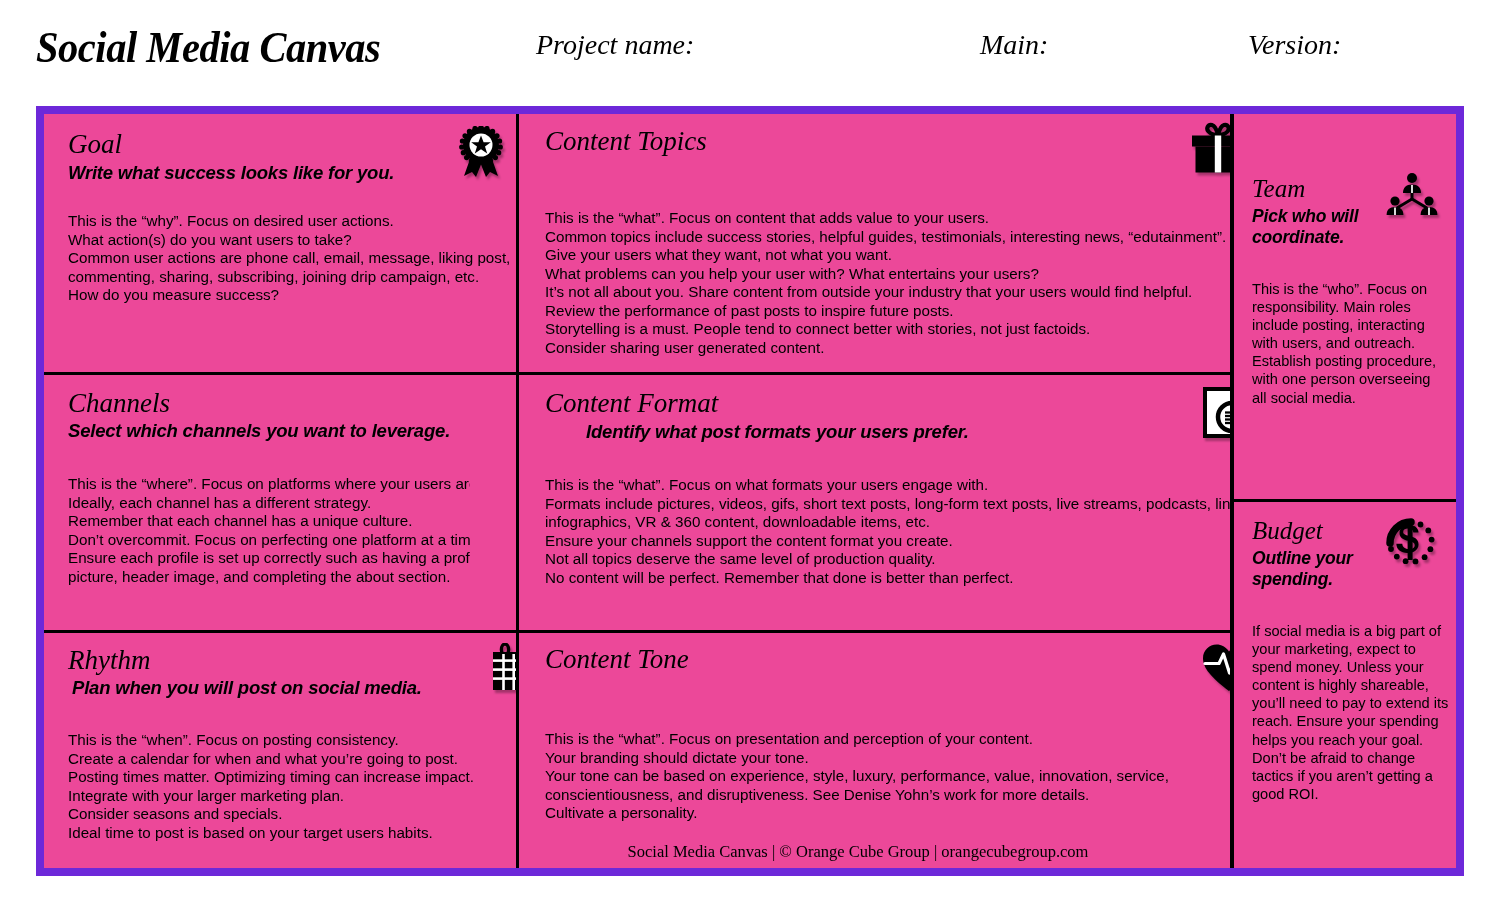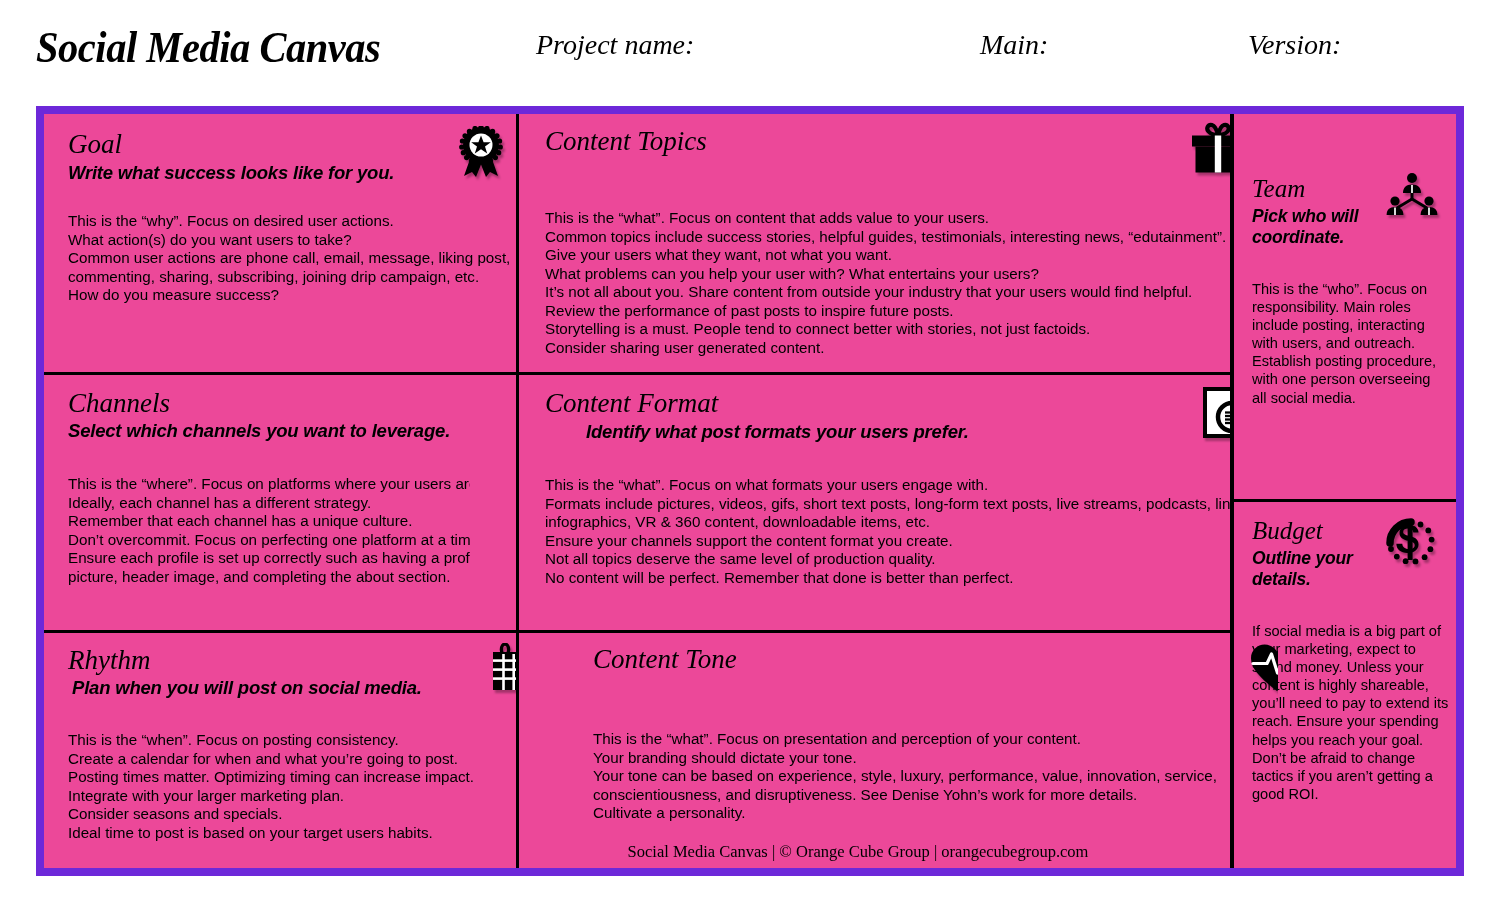--- a/index.html
+++ b/index.html
@@ -261,21 +261,21 @@
             <path d="M24 33.5 h14"></path>
             <path d="M24 37 h14"></path>
         </g>
         <path d="M41.5 41.5 L52 52.5" stroke="#000" stroke-width="5.6" stroke-linecap="round"></path>
       </svg>
     </div>
   </div>
 
   <div class="cell narrow" style="left:1190px; top:388px; width:222px; height:366px;">
     <div class="cell-title" style="position:absolute;left:18px;top:15px;">Budget</div>
-    <div class="cell-sub" style="position:absolute;left:18px;top:46px;width:130px;">Outline your details.</div>
+    <div class="cell-sub" style="position:absolute;left:18px;top:46px;width:130px;">Outline your spending.</div>
     <div class="cell-body" style="position:absolute;left:18px;top:120px;width:200px; white-space:normal;">If social media is a big part of your marketing, expect to spend money.
 Unless your content is highly shareable, you’ll need to pay to extend its reach.
 Ensure your spending helps you reach your goal.
 Don’t be afraid to change tactics if you aren’t getting a good ROI.</div>
     <div class="icon" style="left:148px; top:12px;">
       <svg width="58" height="56" viewBox="0 0 58 56">
         <path d="M8 29 A21 21 0 0 1 29 8" fill="none" stroke="#000" stroke-width="7.5" stroke-linecap="round"></path>
         <g fill="#000">
           <circle cx="38.5" cy="10.5" r="2.9"></circle>
           <circle cx="46.3" cy="16.4" r="2.9"></circle>
@@ -317,21 +317,21 @@
           <rect x="2" y="34.3" width="48" height="2.6"></rect>
           <rect x="11.2" y="11" width="2.6" height="36"></rect>
           <rect x="21.4" y="11" width="2.6" height="36"></rect>
           <rect x="31.6" y="11" width="2.6" height="36"></rect>
           <rect x="41.8" y="11" width="2.6" height="36"></rect>
         </g>
       </svg>
     </div>
   </div>
 
-  <div class="cell" style="left:475px; top:519px; width:711px; height:235px;margin-left:48px;">
+  <div class="cell" style="left:475px; top:519px; width:711px; height:235px;">
     <div class="cell-title" style="position:absolute;left:26px;top:12px;">Content Tone</div>
     <div class="cell-body" style="position:absolute;left:26px;top:97px;width:700px;">This is the “what”. Focus on presentation and perception of your content.
 Your branding should dictate your tone.
 Your tone can be based on experience, style, luxury, performance, value, innovation, service,
 conscientiousness, and disruptiveness. See Denise Yohn’s work for more details.
 Cultivate a personality.</div>
     <div class="icon" style="left:682px; top:9px;">
       <svg width="56" height="52" viewBox="0 0 56 52">
         <path d="M28 49 C10 35 2 26 2 16.2 C2 8.4 8.2 2.5 15.6 2.5 C20.4 2.5 24.8 5 28 9.4 C31.2 5 35.6 2.5 40.4 2.5 C47.8 2.5 54 8.4 54 16.2 C54 26 46 35 28 49 Z" fill="#000"></path>
         <path d="M4 21.5 H18 L22.5 12 L28.5 31 L33 21.5 H52" fill="none" stroke="#fff" stroke-width="3.2" stroke-linejoin="round" stroke-linecap="round"></path>

